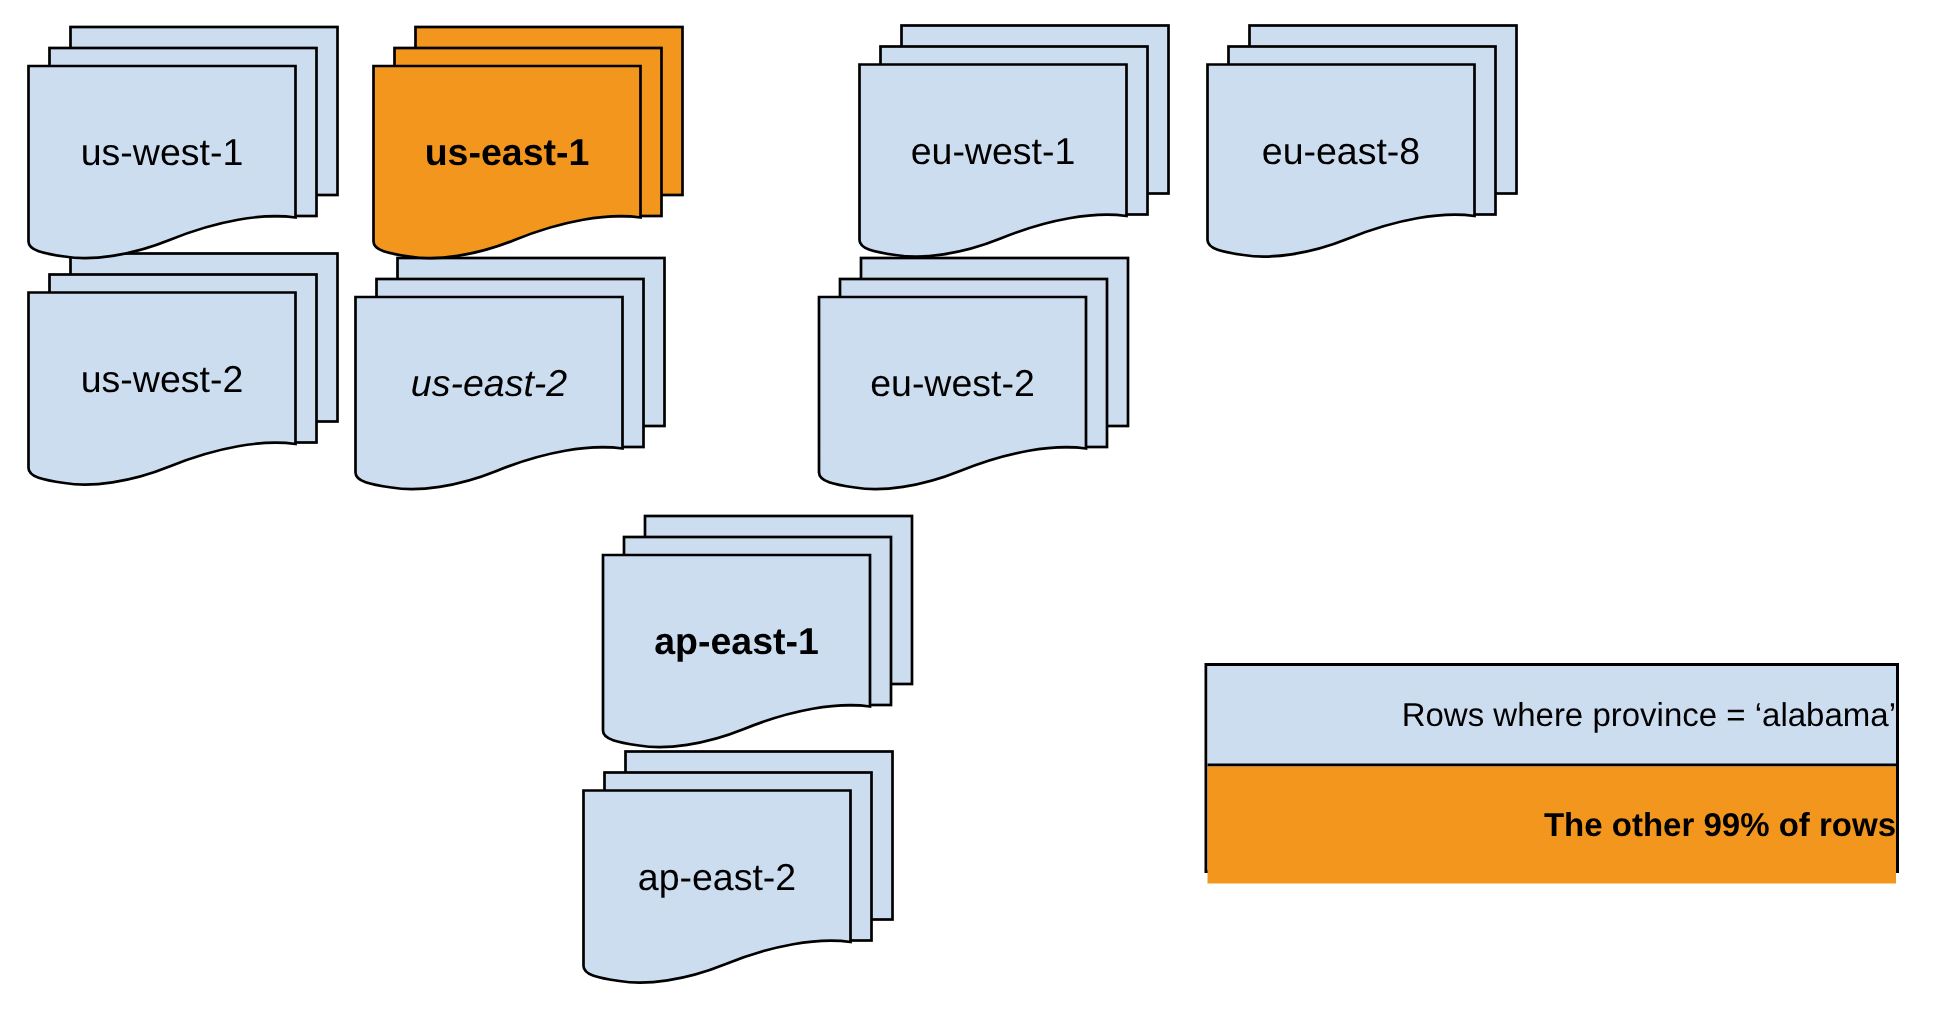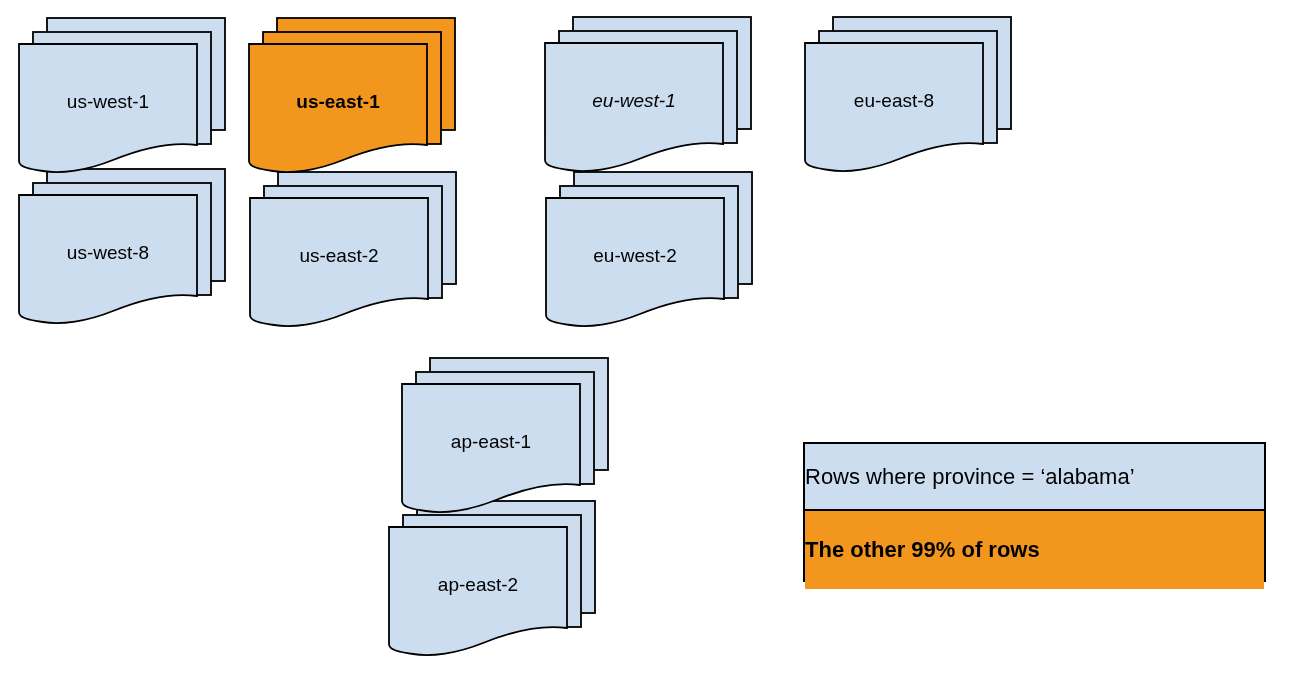--- a/index.html
+++ b/index.html
@@ -25,40 +25,40 @@
   .c-blue   { color: var(--page-blue, #cdddf0); }
   .c-orange { color: var(--page-orange, #f2961d); font-weight: bold; }
   .stack-label {
     position: absolute;
     left: 4px;
     top: 74px;
     width: 178px;
     height: 28px;
     line-height: 28px;
     text-align: center;
-    font-size: 19px;
+    font-size: 25px;
     color: var(--text, #000000);
     white-space: nowrap;
     pointer-events: none;
   }
   .legend {
     position: absolute;
     left: 803px;
     top: 442px;
     width: 463px;
     height: 140px;
     border: 2px solid var(--stroke, #000000);
     z-index: 1;
   }
   .legend-row {
     width: 100%;
     height: 67px;
     display: flex;
     align-items: center;
-    justify-content: flex-start;
+    justify-content: flex-end;
     font-size: 22px;
     color: var(--text, #000000);
   }
   .legend-row.c-blue   { background: var(--page-blue, #cdddf0); border-bottom: 2px solid var(--stroke, #000000); }
   .legend-row.c-orange { background: var(--page-orange, #f2961d); height: 78px; }
 </style>
 </head>
 <body>
 
 <svg width="0" height="0" style="position:absolute" aria-hidden="true">
@@ -83,57 +83,57 @@
     <div class="stack-label">us-west-1</div>
   </div>
 
   <div class="stack c-orange" style="left:245px; top:14px;  z-index:4;">
     <svg class="stack-svg" width="212" height="162" viewBox="0 0 212 162">
         <use href="#doc-stack"></use>
       </svg>
     <div class="stack-label">us-east-1</div>
   </div>
 
-  <div class="stack c-blue" style="left:541px; top:13px;  z-index:4;font-style:italic;">
+  <div class="stack c-blue" style="left:569px; top:13px;  z-index:4;">
     <svg class="stack-svg" width="212" height="162" viewBox="0 0 212 162">
         <use href="#doc-stack"></use>
       </svg>
     <div class="stack-label">eu-west-1</div>
   </div>
 
   <div class="stack c-blue" style="left:801px; top:13px;  z-index:4;">
     <svg class="stack-svg" width="212" height="162" viewBox="0 0 212 162">
         <use href="#doc-stack"></use>
       </svg>
     <div class="stack-label">eu-east-8</div>
   </div>
 
   <div class="stack c-blue" style="left:15px;  top:165px; z-index:3;">
     <svg class="stack-svg" width="212" height="162" viewBox="0 0 212 162">
         <use href="#doc-stack"></use>
       </svg>
-    <div class="stack-label">us-west-8</div>
+    <div class="stack-label">us-west-2</div>
   </div>
 
-  <div class="stack c-blue" style="left:246px; top:168px; z-index:3;">
+  <div class="stack c-blue" style="left:233px; top:168px; z-index:3;font-style:italic;">
     <svg class="stack-svg" width="212" height="162" viewBox="0 0 212 162">
         <use href="#doc-stack"></use>
       </svg>
     <div class="stack-label">us-east-2</div>
   </div>
 
   <div class="stack c-blue" style="left:542px; top:168px; z-index:3;">
     <svg class="stack-svg" width="212" height="162" viewBox="0 0 212 162">
         <use href="#doc-stack"></use>
       </svg>
     <div class="stack-label">eu-west-2</div>
   </div>
 
 
-  <div class="stack c-blue" style="left:398px; top:354px; z-index:4;">
+  <div class="stack c-blue" style="left:398px; top:340px; z-index:4;font-weight:bold;">
     <svg class="stack-svg" width="212" height="162" viewBox="0 0 212 162">
         <use href="#doc-stack"></use>
       </svg>
     <div class="stack-label">ap-east-1</div>
   </div>
 
   <div class="stack c-blue" style="left:385px; top:497px; z-index:3;">
     <svg class="stack-svg" width="212" height="162" viewBox="0 0 212 162">
         <use href="#doc-stack"></use>
       </svg>

